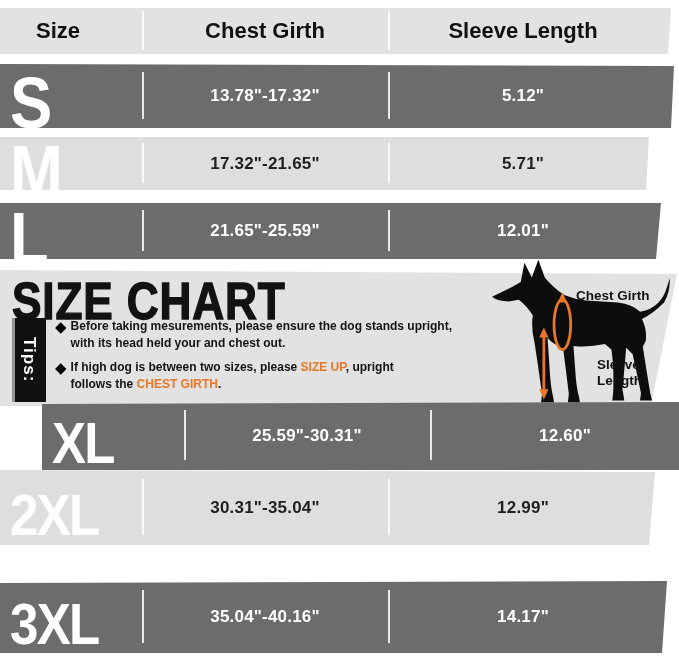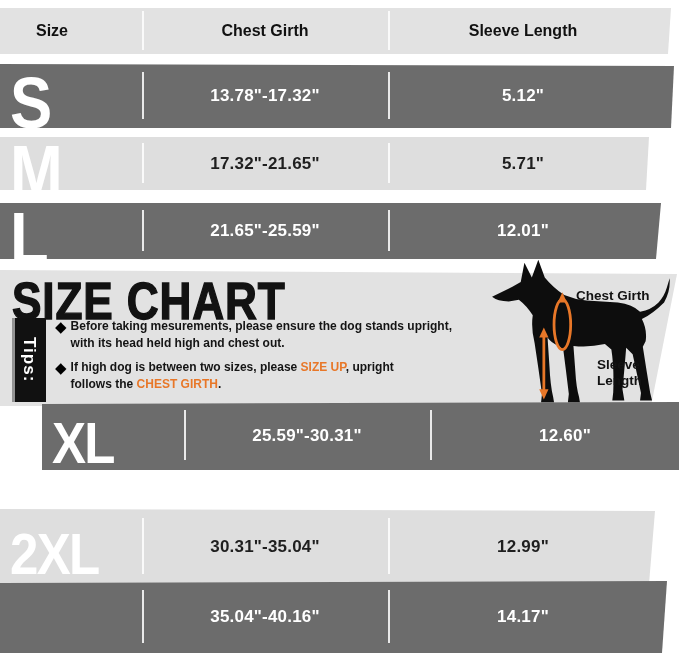--- a/index.html
+++ b/index.html
@@ -10,21 +10,21 @@
   #screen{position:relative;width:679px;height:657px;background:#fff;overflow:hidden;}
 
   .band{position:absolute;left:0;width:679px;}
   .band.dark{background:var(--dark);}
   .band.light{background:var(--light);}
   .band.panel{background:var(--panel);}
 
   
   #hdr{top:8px;height:46px;background:var(--panel);clip-path:polygon(0 0,671px 0,668px 100%,0 100%);}
   .hcell{position:absolute;top:0;bottom:0;display:flex;align-items:center;justify-content:center;
-         font-size:16px;font-weight:bold;color:#111;}
+         font-size:22px;font-weight:bold;color:#111;}
   #hdr .c1{left:36px;justify-content:flex-start;}
   #hdr .c2{left:142px;width:246px;}
   #hdr .c3{left:388px;width:270px;}
 
   
   .row .size-cell{position:absolute;left:10px;top:0;bottom:0;display:flex;align-items:center;}
   .size-letter{font-weight:bold;color:#fff;line-height:1;position:relative;top:7px;
                transform:scaleX(0.88);transform-origin:left center;letter-spacing:-2px;}
   .row.single .size-letter{font-size:72px;}
   .row.multi .size-letter{font-size:58px;}
@@ -36,21 +36,21 @@
   .row.light .vcell{color:#1f1f1f;}
   .divider{position:absolute;top:12%;height:74%;width:2px;background:rgba(255,255,255,.85);}
   .divider.d1{left:142px;}
   .divider.d2{left:388px;}
   #hdr .divider{top:6%;height:86%;background:#fafafa;}
 
   #row-s  {top:64px;height:64px;clip-path:polygon(0 0,674px 2px,671px 100%,0 100%);}
   #row-m  {top:137px;height:53px;clip-path:polygon(0 0,649px 0,646px 100%,0 100%);}
   #row-l  {top:203px;height:56px;clip-path:polygon(0 0,661px 0,656px 100%,0 100%);}
   #row-xl {top:402px;height:68px;clip-path:polygon(0 2px,673px 0,663px 100%,0 100%);margin-left:42px;}
-  #row-2xl{top:509px;height:75px;clip-path:polygon(0 0,655px 2px,649px 100%,0 100%);}
+  #row-2xl{top:470px;height:75px;clip-path:polygon(0 0,655px 2px,649px 100%,0 100%);}
   #row-3xl{top:581px;height:72px;clip-path:polygon(0 2px,667px 0,662px 100%,0 100%);}
 
   
   #panel{top:270px;height:136px;clip-path:polygon(0 0,677px 4px,651px 100%,0 100%);}
   #panel-title{position:absolute;left:12px;top:5px;font-size:52px;font-weight:bold;color:#121212;
                line-height:1;letter-spacing:1px;transform:scaleX(.85);transform-origin:left top;
                -webkit-text-stroke:1.4px #121212;white-space:nowrap;}
   #tips-row{position:absolute;left:12px;top:48px;display:flex;align-items:flex-start;}
   #tips-box{width:34px;height:84px;background:var(--tips-bg);color:#fff;display:flex;
             align-items:center;justify-content:center;writing-mode:vertical-rl;
@@ -114,21 +114,21 @@
 
   <div class="band panel" id="panel">
     <div id="panel-title">SIZE CHART</div>
     <div id="tips-row">
       <div id="tips-box">Tips:</div>
       <div id="bullets">
         <div class="bullet">
           <span class="diamond">◆</span>
           <div class="btext">
             <span>Before taking mesurements, please ensure the dog stands upright,</span><br>
-            <span>with its head held high and chest out.</span>
+            <span>with its head held your and chest out.</span>
           </div>
         </div>
         <div class="bullet">
           <span class="diamond">◆</span>
           <div class="btext">
             <span>If high dog is between two sizes, please </span><span class="hl">SIZE UP</span><span>, upright</span><br>
             <span>follows the </span><span class="hl">CHEST GIRTH</span><span>.</span>
           </div>
         </div>
       </div>
@@ -177,19 +177,22 @@
     <div class="size-cell">
         <span class="size-letter">2XL</span>
       </div>
     <div class="divider d1"></div>
     <div class="vcell c2">30.31"-35.04"</div>
     <div class="divider d2"></div>
     <div class="vcell c3">12.99"</div>
   </div>
 
   <div class="band row dark multi" id="row-3xl">
+    <div class="size-cell">
+        <span class="size-letter">3XL</span>
+      </div>
     <div class="divider d1"></div>
     <div class="vcell c2">35.04"-40.16"</div>
     <div class="divider d2"></div>
     <div class="vcell c3">14.17"</div>
   </div>
 
 </div>
 
 </body></html>

